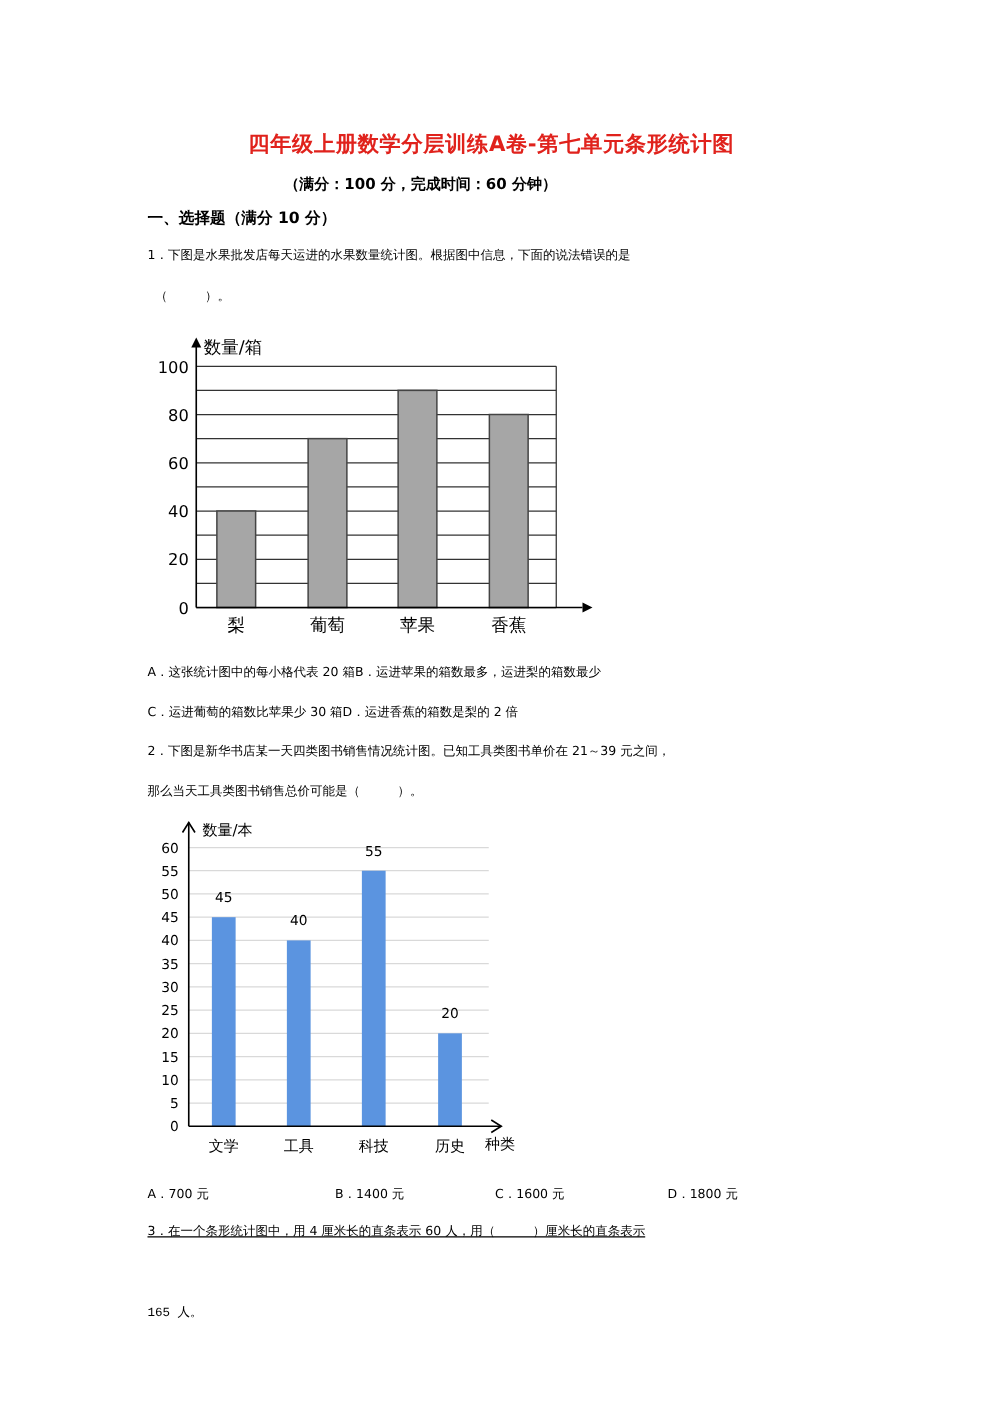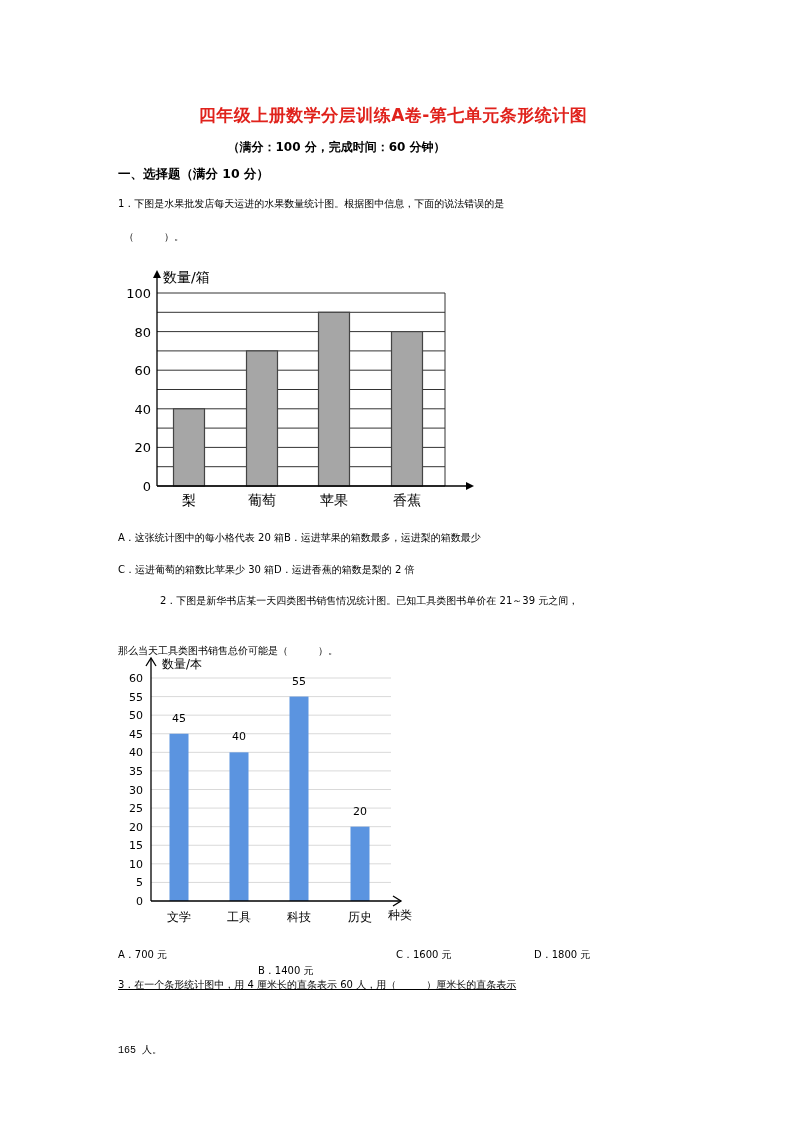--- a/index.html
+++ b/index.html
@@ -67,22 +67,22 @@
     </g>
 </svg>
 
 <div class="abs line" style="top:531px;">
   <span>A．这张统计图中的每小格代表 20 箱</span><span>B．运进苹果的箱数最多，运进梨的箱数最少</span>
 </div>
 <div class="abs line" style="top:563px;">
   <span>C．运进葡萄的箱数比苹果少 30 箱</span><span>D．运进香蕉的箱数是梨的 2 倍</span>
 </div>
 
-<div class="abs line" style="top:594px;margin-left:42px;">2．下图是新华书店某一天四类图书销售情况统计图。已知工具类图书单价在 21～39 元之间，</div>
-<div class="abs line" style="top:644px;">那么当天工具类图书销售总价可能是（　　　）。</div>
+<div class="abs line" style="top:594px;">2．下图是新华书店某一天四类图书销售情况统计图。已知工具类图书单价在 21～39 元之间，</div>
+<div class="abs line" style="top:626px;">那么当天工具类图书销售总价可能是（　　　）。</div>
 
 <svg class="abs" style="left:120px; top:650px;" width="310" height="280" viewBox="0 0 310 280">
   <g id="c2grid">
       <line x1="31" y1="232.41666666666666" x2="271" y2="232.41666666666666" stroke="#d9d9d9" stroke-width="1"></line>
       <line x1="31" y1="213.83333333333334" x2="271" y2="213.83333333333334" stroke="#d9d9d9" stroke-width="1"></line>
       <line x1="31" y1="195.25" x2="271" y2="195.25" stroke="#d9d9d9" stroke-width="1"></line>
       <line x1="31" y1="176.66666666666669" x2="271" y2="176.66666666666669" stroke="#d9d9d9" stroke-width="1"></line>
       <line x1="31" y1="158.08333333333331" x2="271" y2="158.08333333333331" stroke="#d9d9d9" stroke-width="1"></line>
       <line x1="31" y1="139.5" x2="271" y2="139.5" stroke="#d9d9d9" stroke-width="1"></line>
       <line x1="31" y1="120.91666666666666" x2="271" y2="120.91666666666666" stroke="#d9d9d9" stroke-width="1"></line>
@@ -125,18 +125,18 @@
       <text x="179" y="34.58333333333334" text-anchor="middle" font-size="11" font-family="DejaVu Serif, serif">55</text>
       <text x="179" y="271" text-anchor="middle" font-size="12">科技</text>
       <text x="240" y="164.66666666666669" text-anchor="middle" font-size="11" font-family="DejaVu Serif, serif">20</text>
       <text x="240" y="271" text-anchor="middle" font-size="12">历史</text>
       <text x="42" y="18" font-size="12">数量/本</text>
       <text x="268" y="269" font-size="12">种类</text>
     </g>
 </svg>
 
 <div class="opt" style="left:118px; top:948px;">A．700 元</div>
-<div class="opt" style="left:258px; top:948px;margin-top:16px;">B．1400 元</div>
+<div class="opt" style="left:268px; top:948px;">B．1400 元</div>
 <div class="opt" style="left:396px; top:948px;">C．1600 元</div>
 <div class="opt" style="left:534px; top:948px;">D．1800 元</div>
 
 <div class="abs line" style="top:978px;text-decoration:underline;">3．在一个条形统计图中，用 4 厘米长的直条表示 60 人，用（　　　）厘米长的直条表示</div>
 <div class="abs line" style="top:1043px;font-family:Liberation Mono, monospace;">165 人。</div>
 
 </body></html>

